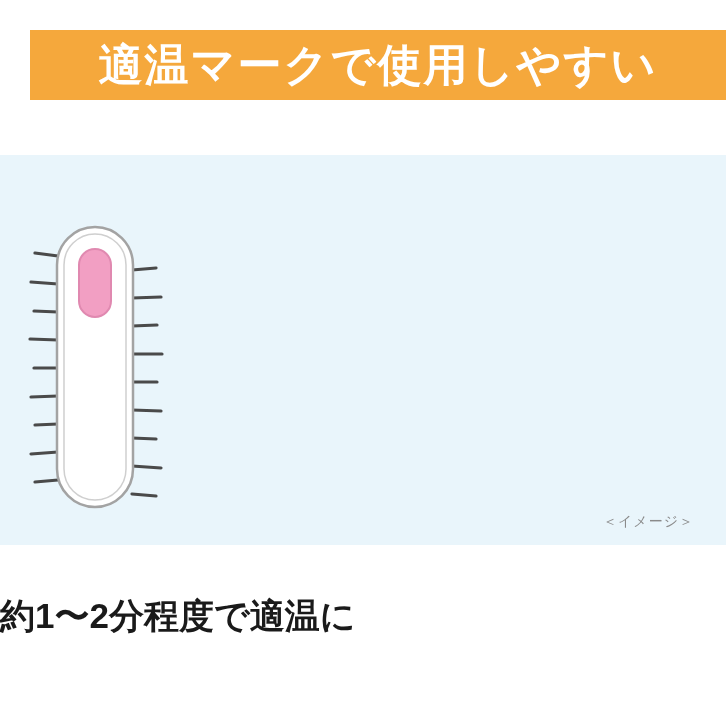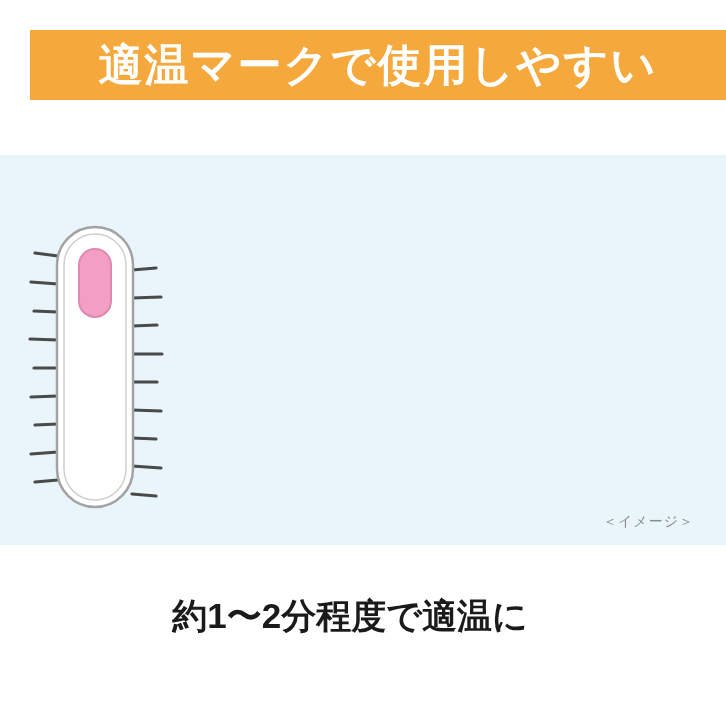--- a/index.html
+++ b/index.html
@@ -68,21 +68,21 @@
 
   .image-note {
     position:absolute; right:32px; top:358px;
     font-size:14px; letter-spacing:1px;
     color:var(--note-gray,#8A8A8A); white-space:nowrap;
   }
 
   
   .caption {
     position:absolute; left:0; top:590px; width:700px;
-    text-align:center; color:var(--text,#1A1A1A);
+    text-align:left; color:var(--text,#1A1A1A);
   }
   .caption p { font-size:35px; font-weight:bold; line-height:52px; white-space:nowrap; }
 </style>
 </head>
 <body>
 
 <div class="page">
 
   <div class="header">
     <div class="header-title">適温マークで使用しやすい</div>

